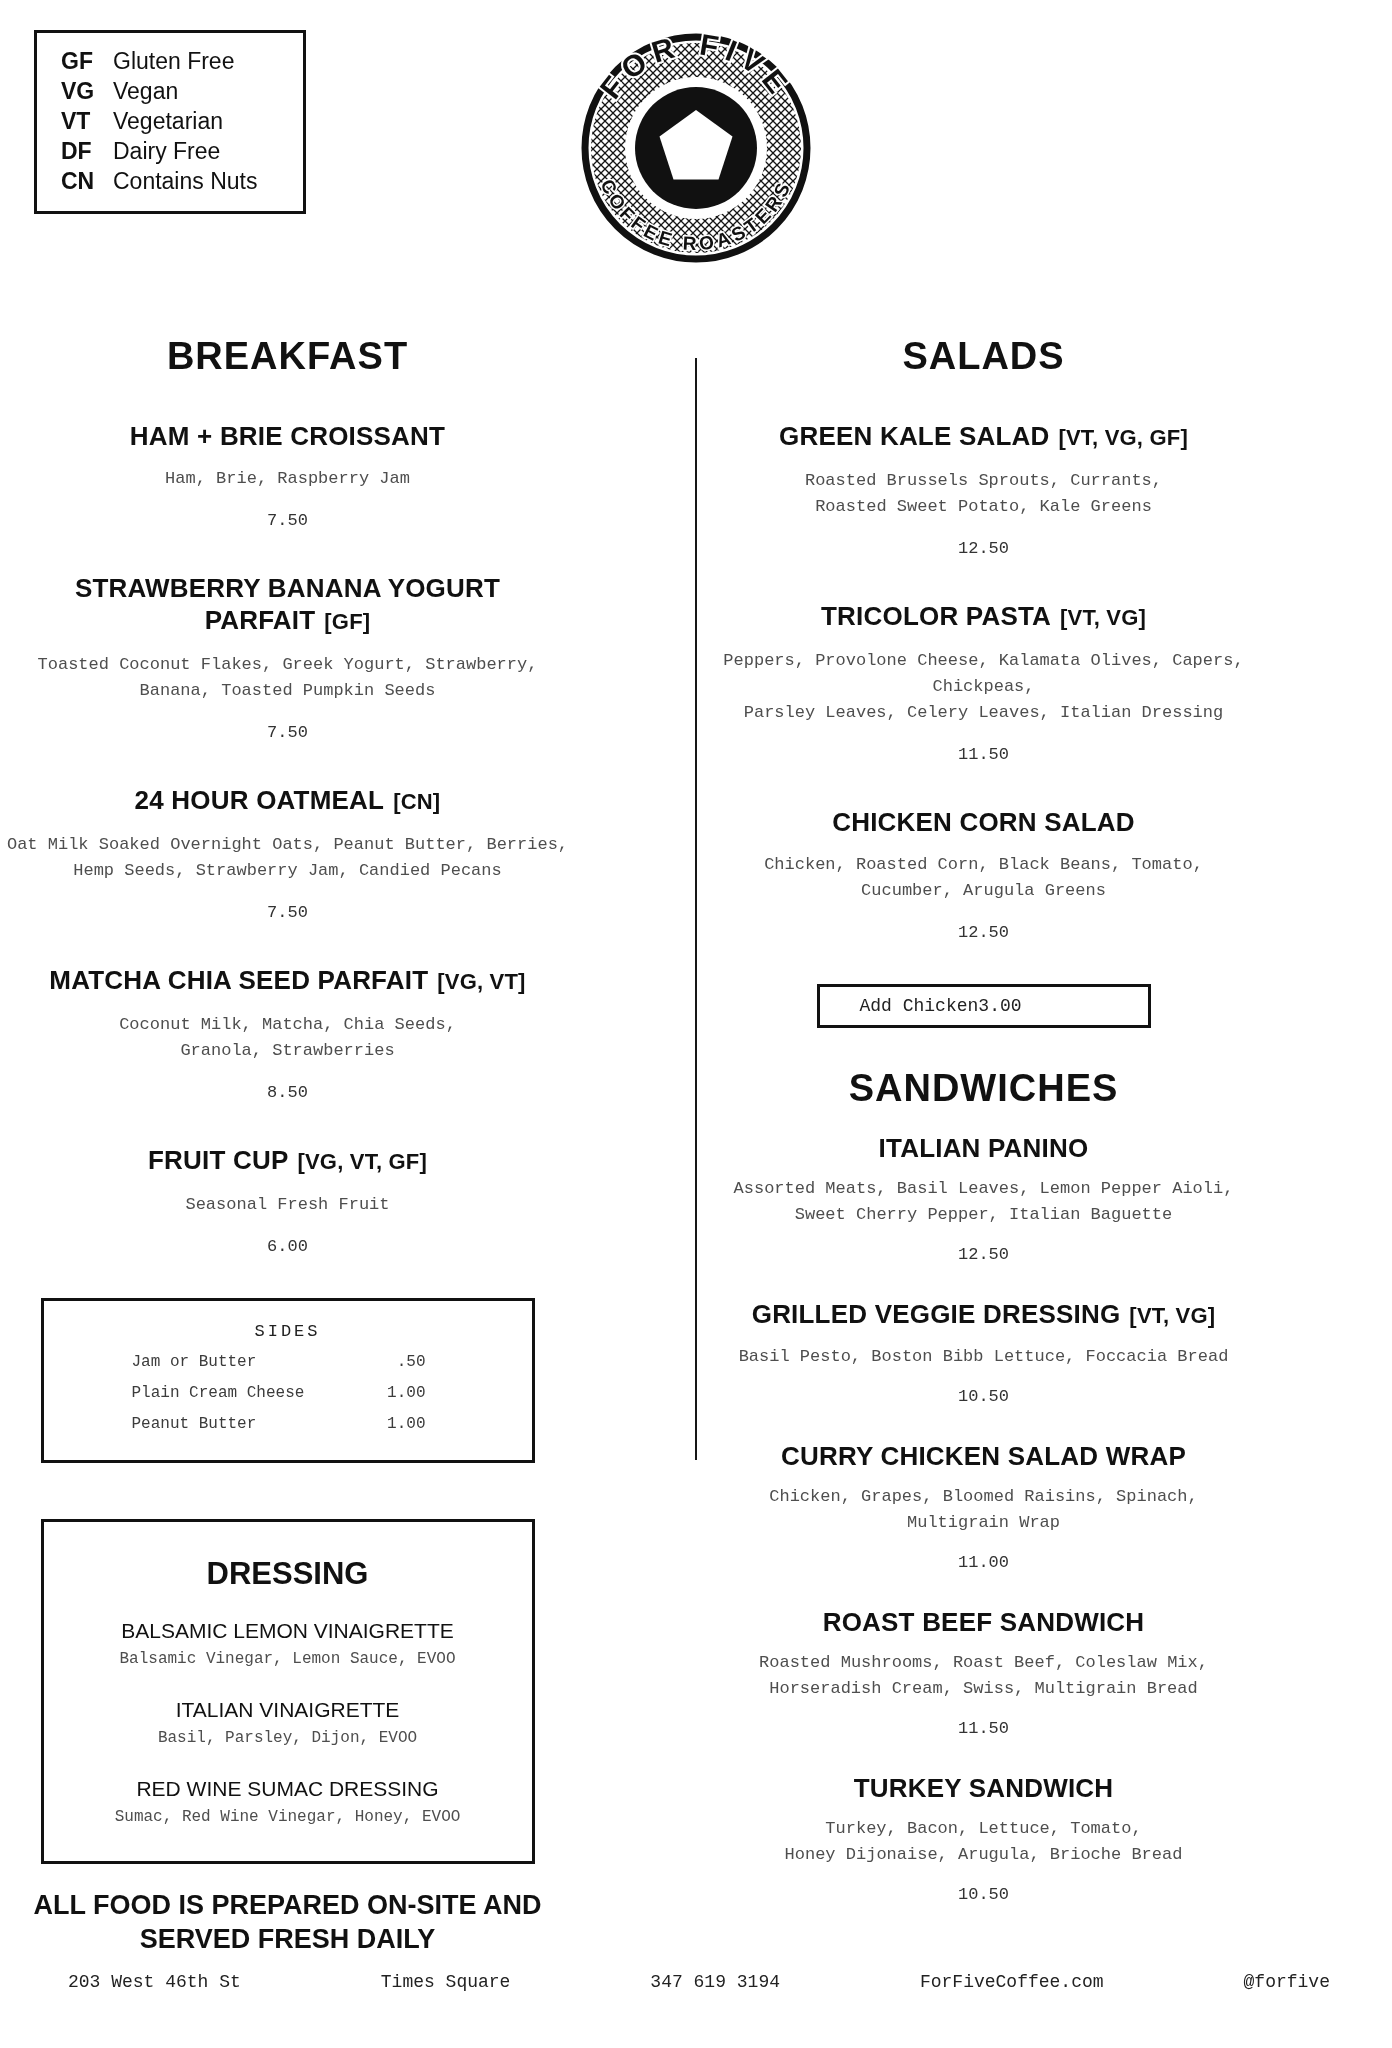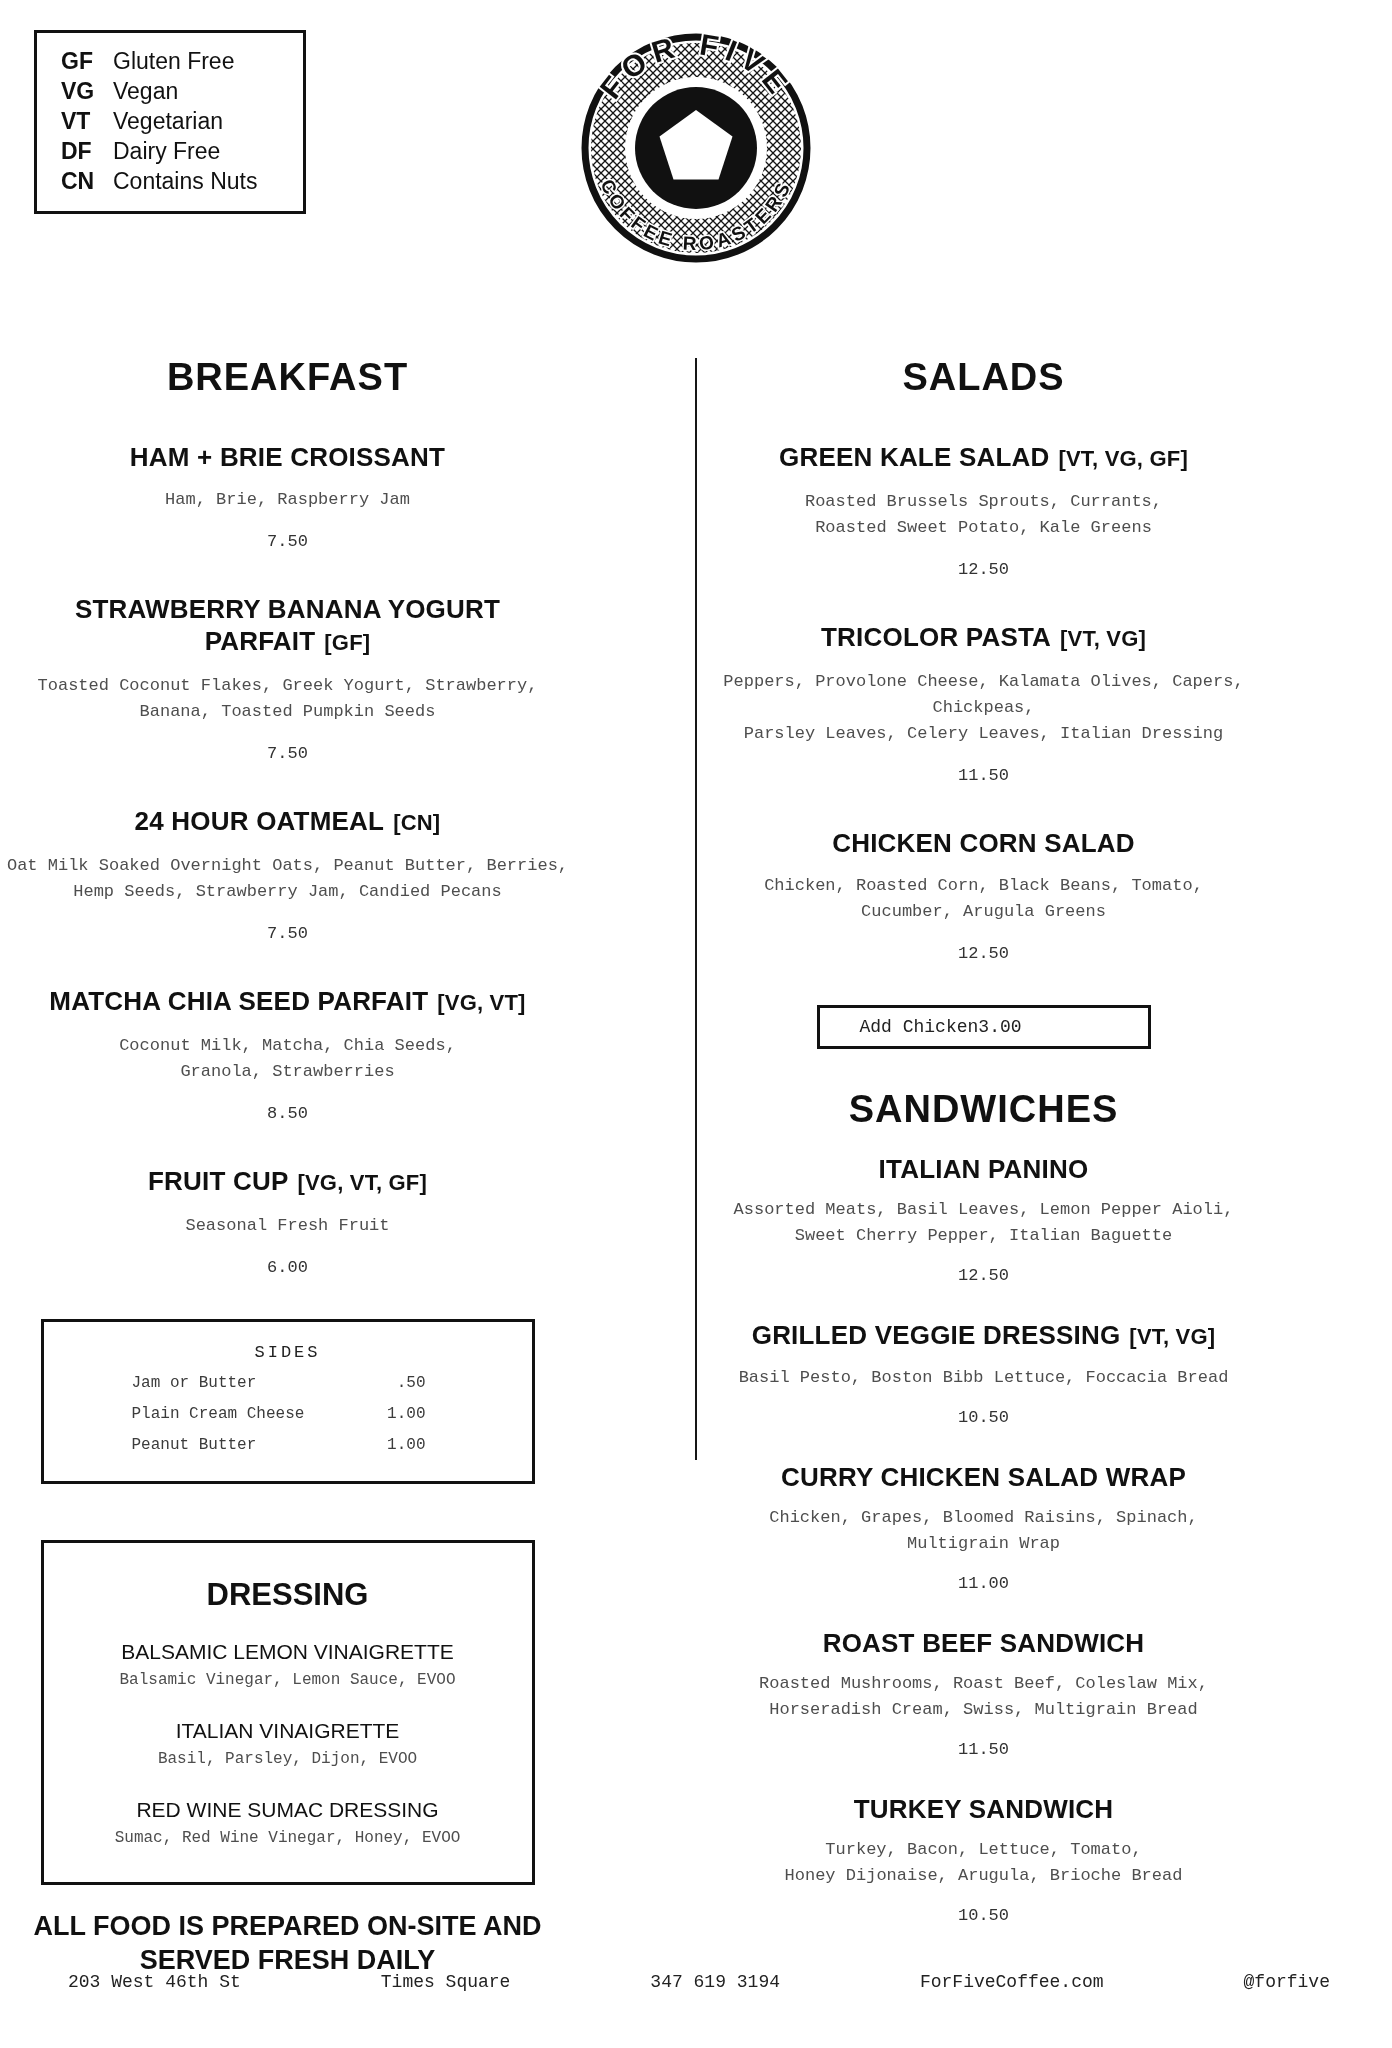--- a/index.html
+++ b/index.html
@@ -17,21 +17,21 @@
   .logo{position:absolute;left:581px;top:33px;width:230px;height:230px;}
   .logo-arc-top{font-family:"Liberation Sans",sans-serif;font-weight:700;font-size:30px;
                 letter-spacing:7px;fill:#111;stroke:#fff;stroke-width:4px;paint-order:stroke;}
   .logo-arc-bottom{font-family:"Liberation Sans",sans-serif;font-weight:700;font-size:19px;
                 letter-spacing:4px;fill:#111;stroke:#fff;stroke-width:3px;paint-order:stroke;}
 
   
   .divider{position:absolute;left:695px;top:358px;width:2px;height:1102px;background:#161616;}
 
   
-  .col{position:absolute;top:357px;width:575px;text-align:center;}
+  .col{position:absolute;top:336px;width:575px;text-align:center;}
   .col-left{left:0;}
   .col-right{left:696px;}
 
   .section-title{font-size:38px;font-weight:700;line-height:40px;letter-spacing:1px;margin:0 0 44px;}
   .section-title.mid{margin:40px 16px 24px;}
 
   .item{margin-bottom:38px;}
   .tight .item{margin-bottom:30px;}
   .item-name{font-size:26px;line-height:32px;font-weight:700;letter-spacing:0.2px;}
   .tag{font-size:22px;font-weight:700;margin-left:9px;}

